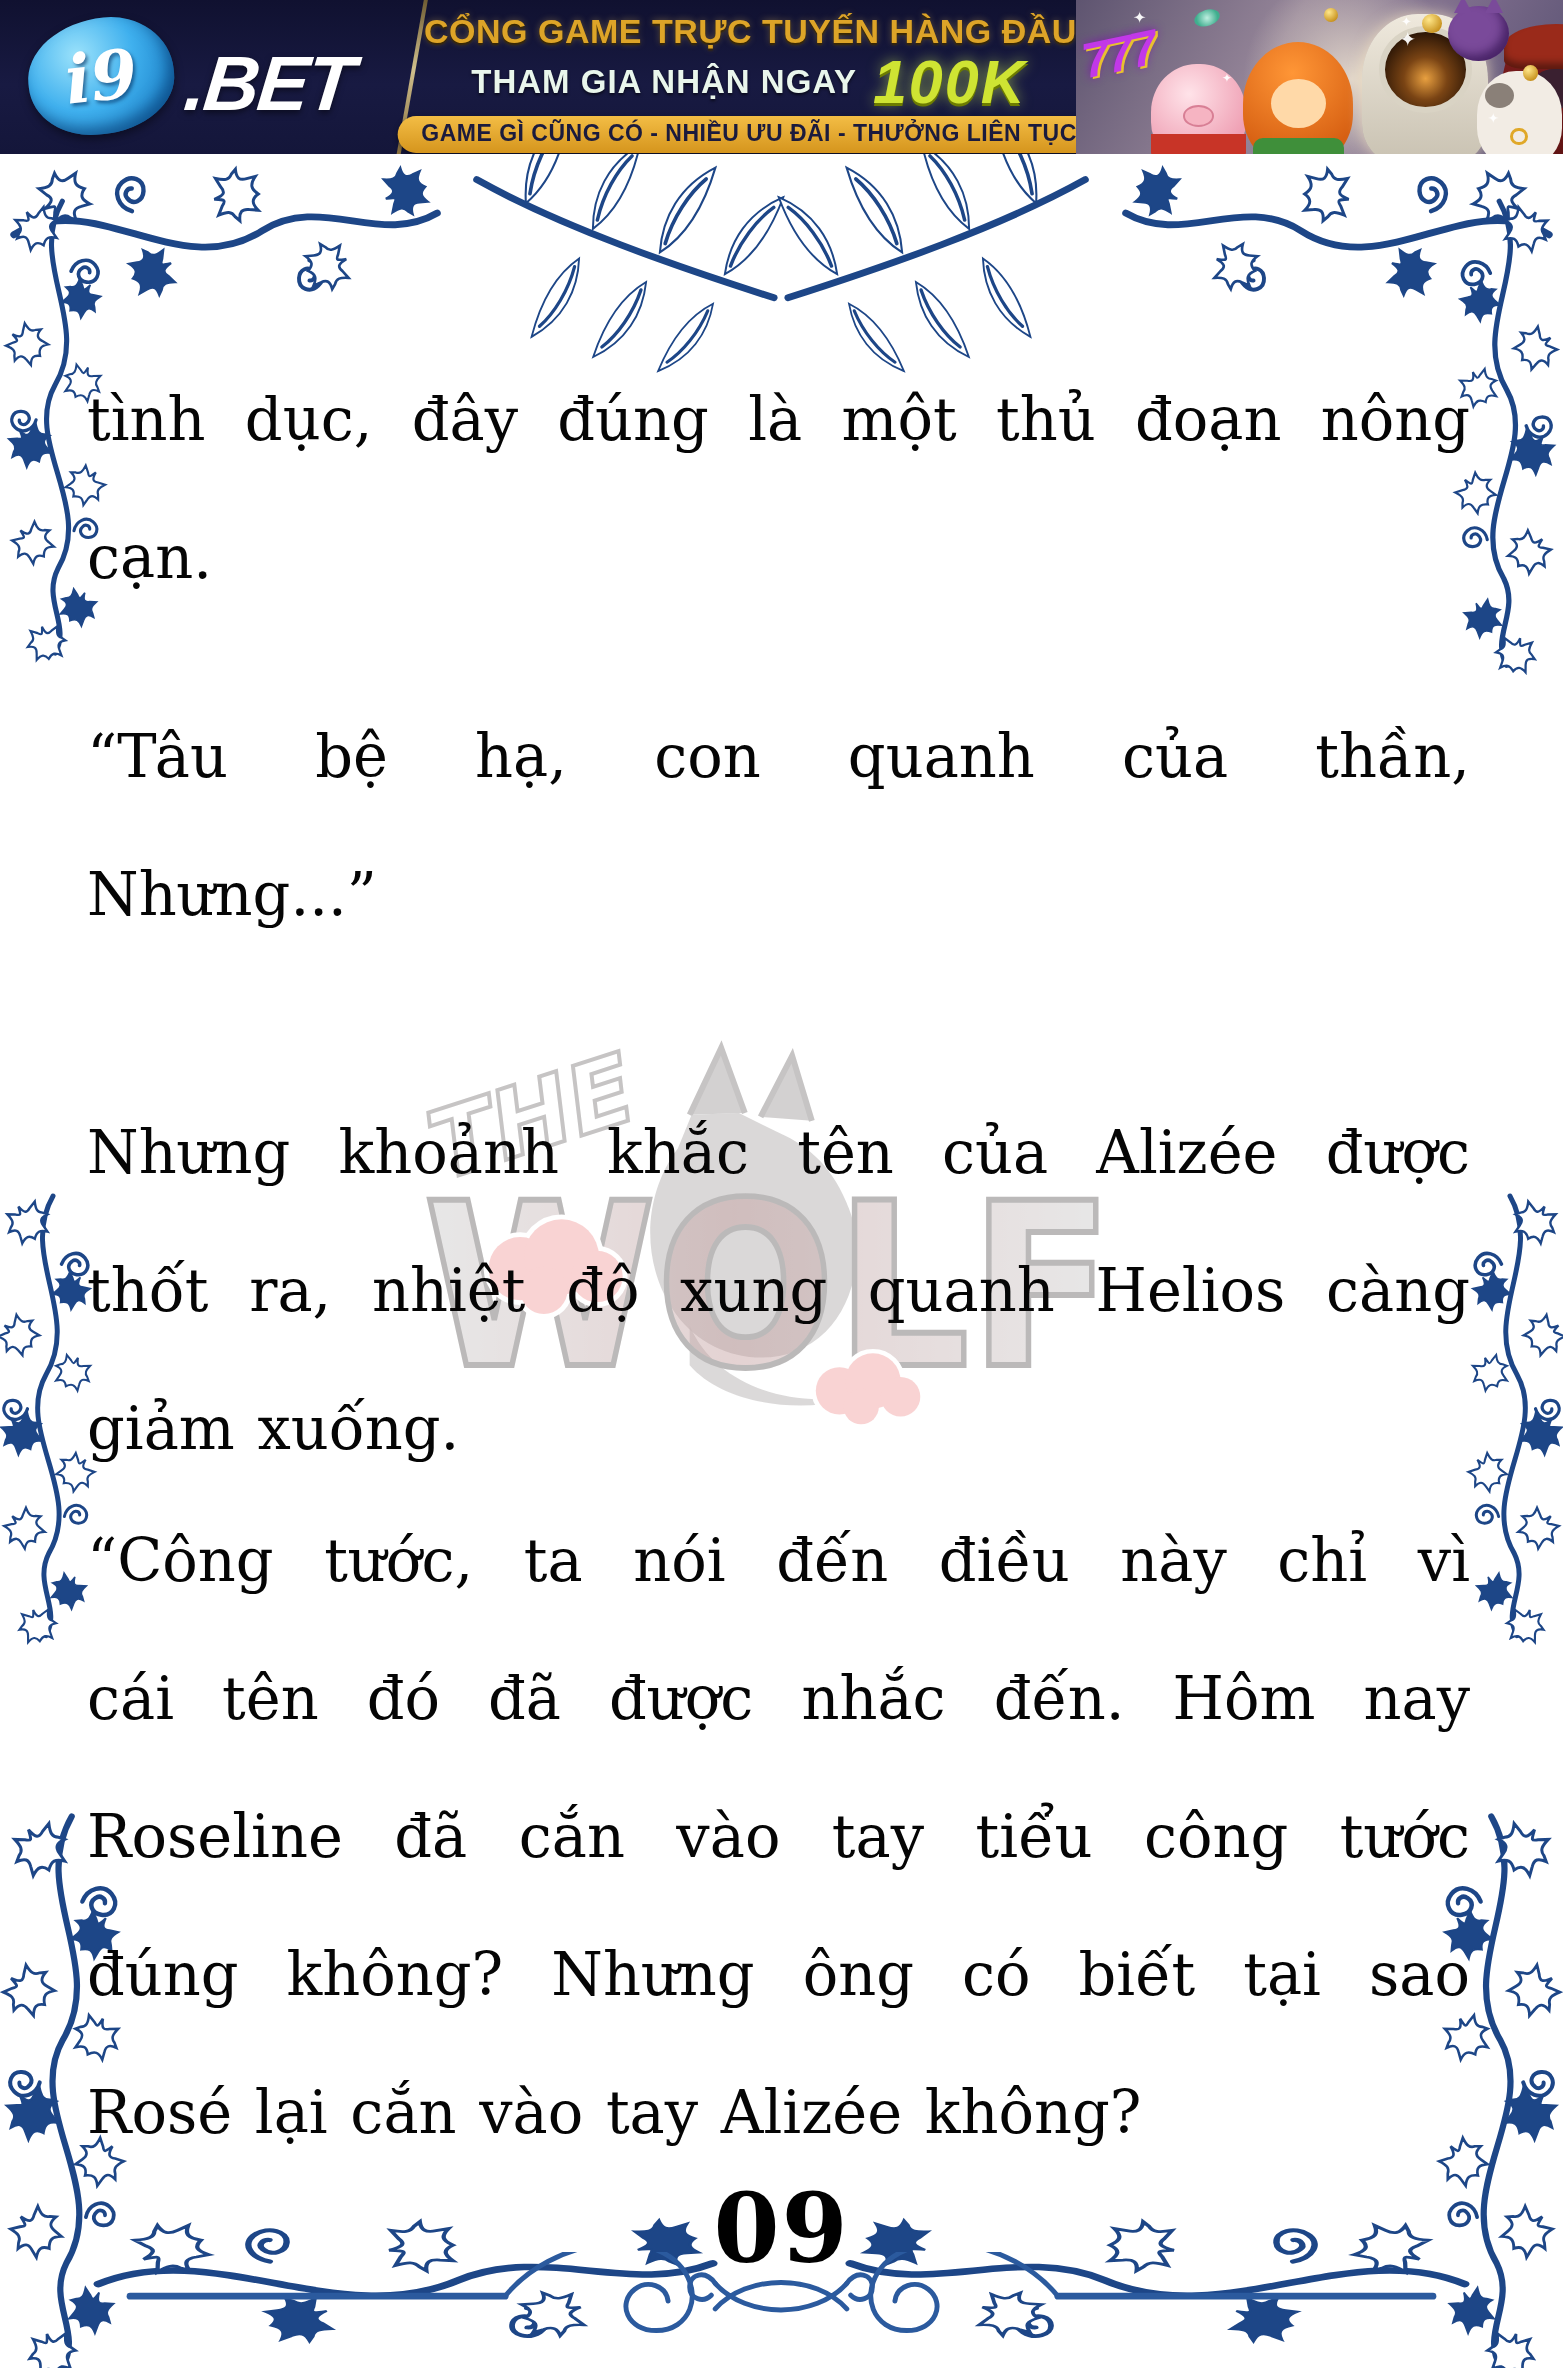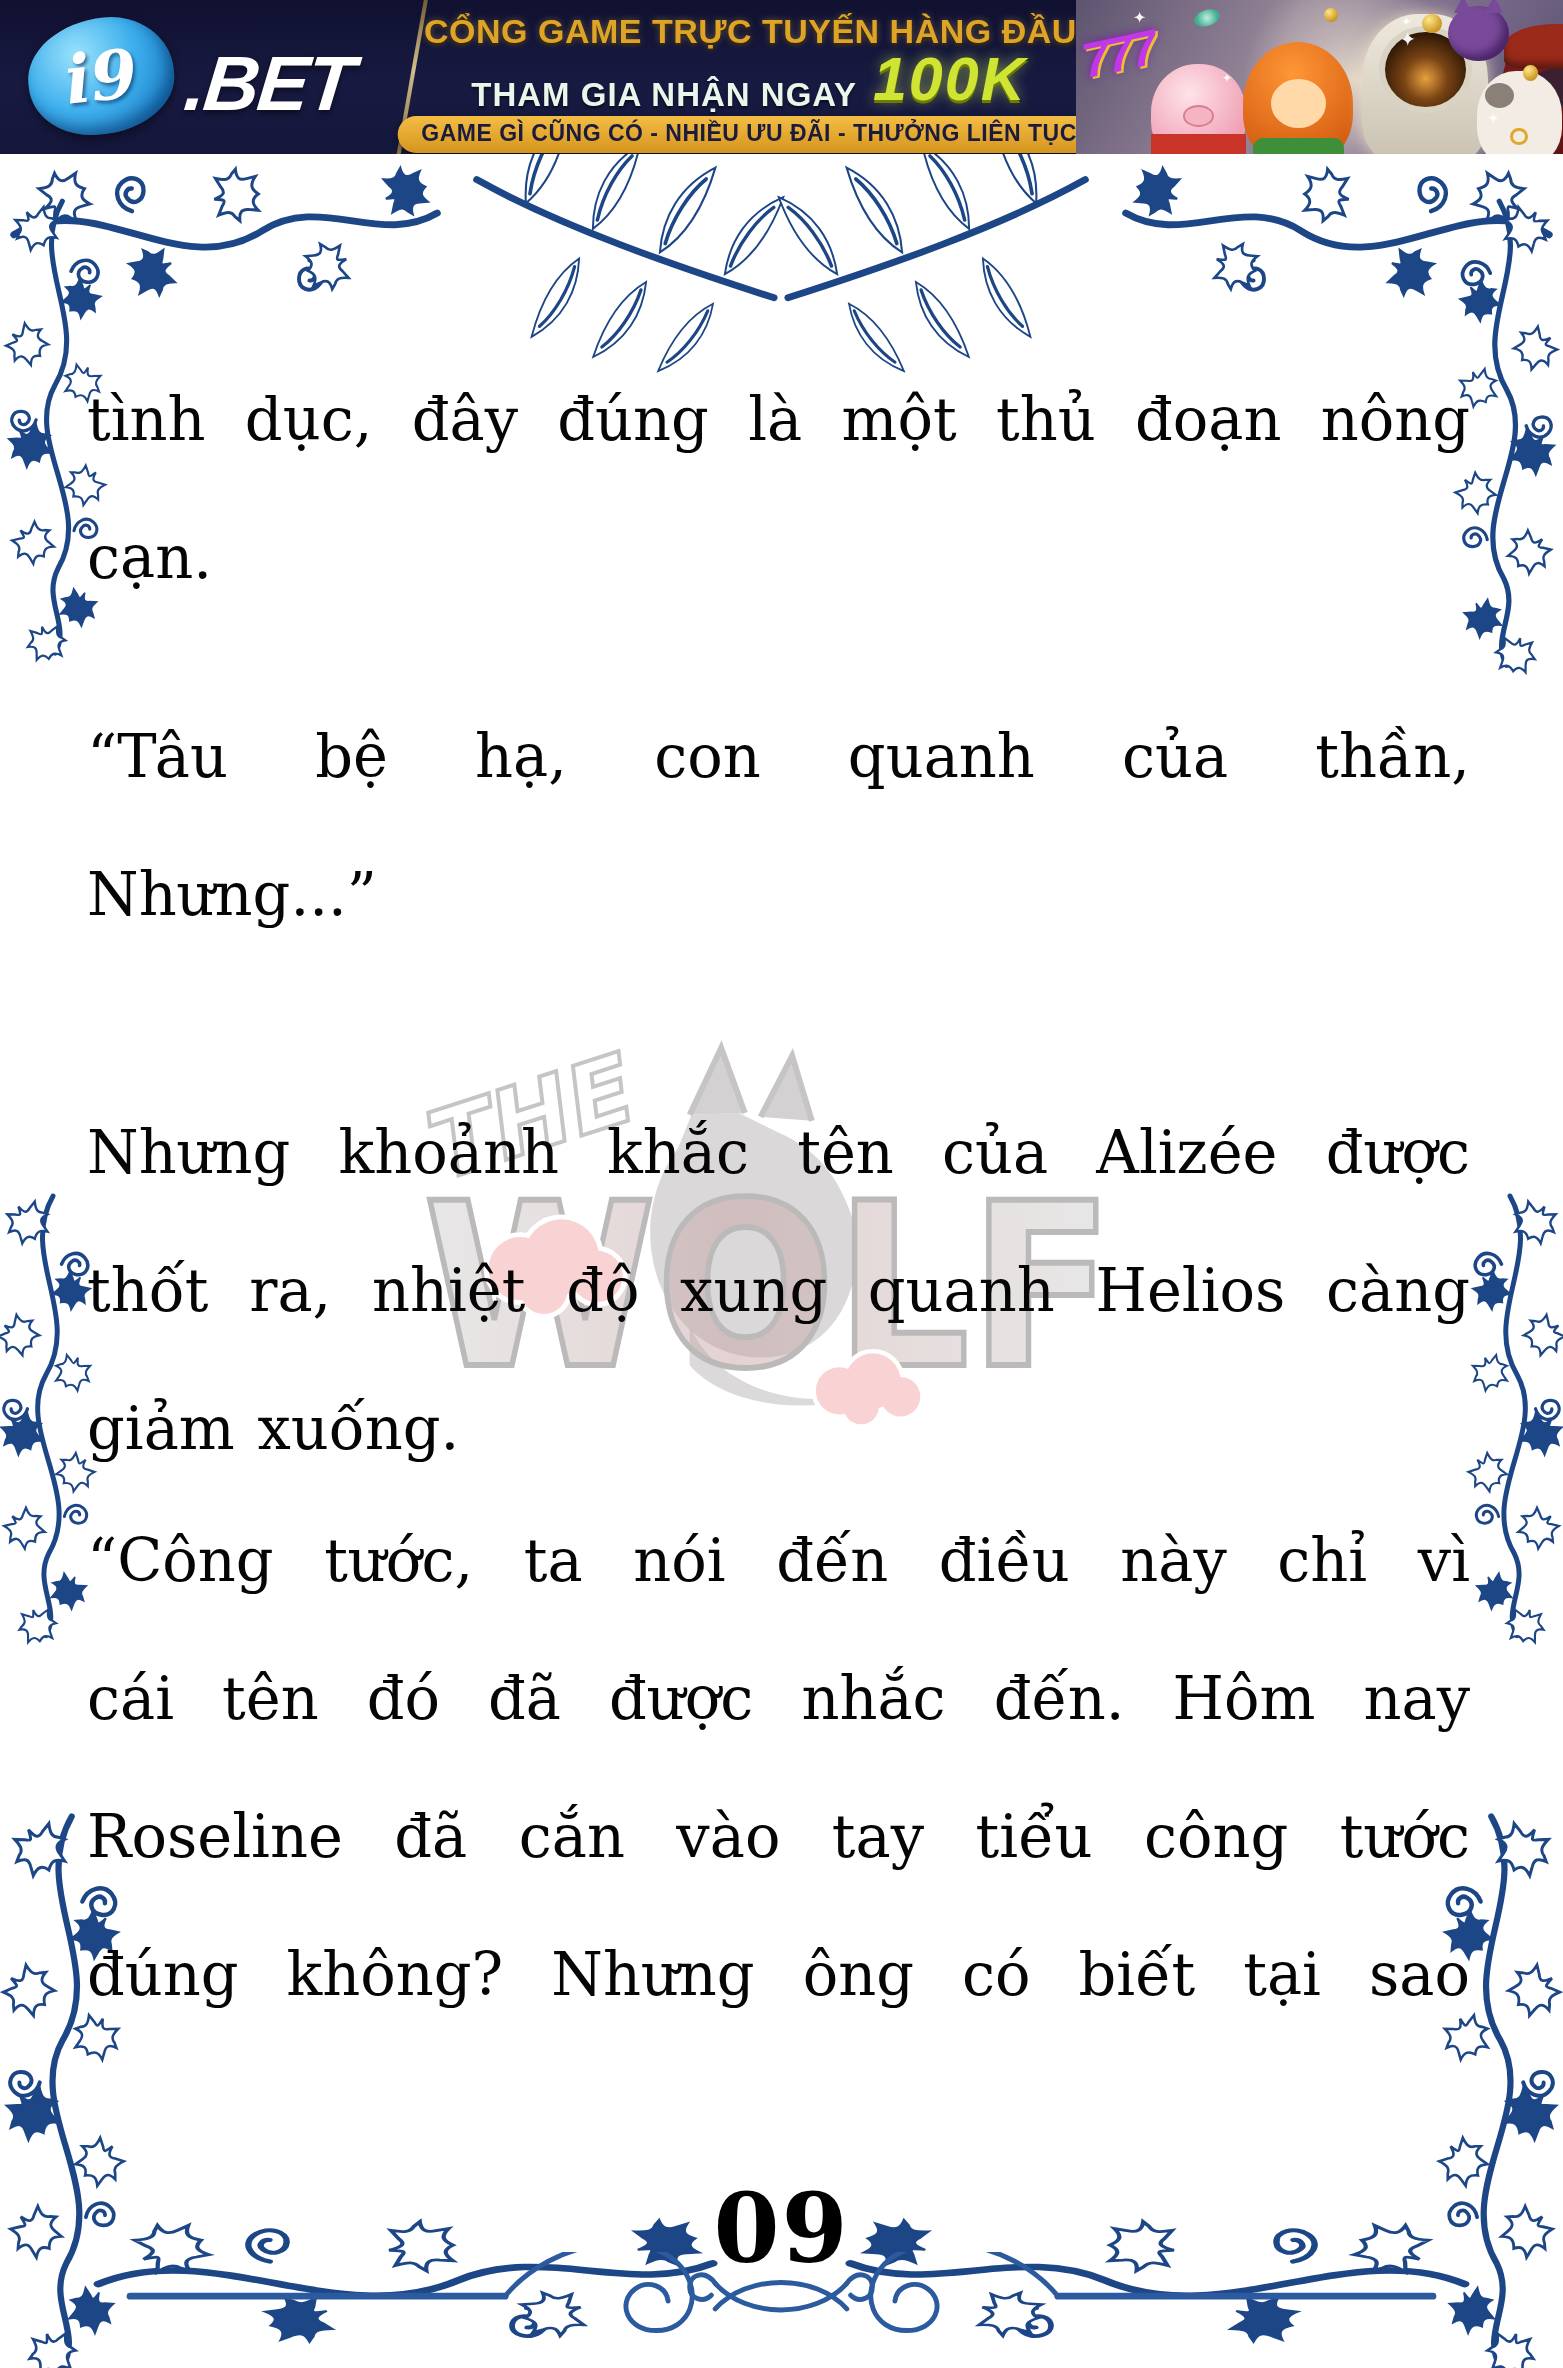--- a/index.html
+++ b/index.html
@@ -42,21 +42,21 @@
   .promo { position:absolute; left:424px; top:0; width:650px; height:194px; text-align:center;
     font-family:"Liberation Sans", sans-serif; }
   .headline {
     position:absolute; left:0; right:0; top:11.8px;
     font-weight:bold; font-size:34px; letter-spacing:0.5px;
     color:#dda428; text-shadow:0 2px 2px #3a2800, 0 0 7.9px rgba(255,210,90,.35);
     white-space:nowrap;
   }
   .row2 {
     position:absolute; left:0; right:0; top:49px; height:65px;
-    display:flex; align-items:flex-end; justify-content:center; gap:15.8px;
+    display:flex; align-items:center; justify-content:center; gap:15.8px;
   }
   .subline { font-weight:bold; font-size:33px; color:#e9f6ec;
     text-shadow:0 2px 3px rgba(0,0,0,.6); letter-spacing:1px; }
   .bonus { font-weight:bold; font-style:italic; font-size:61px; letter-spacing:2px;
     color:#cfe433; text-shadow:0 3px 0 #6d7c00, 0 0 13.8px rgba(220,255,80,.55); }
   .pill {
     position:absolute; top:116px; left:50%; transform:translateX(-50%);
     background:linear-gradient(180deg,#f3bd45,#d5951d);
     color:#1b1b3d; font-weight:bold; font-size:23px; letter-spacing:0.5px;
     padding:3.9px 23.6px 5.9px; border-radius:21.7px; white-space:nowrap;
@@ -346,20 +346,21 @@
     <div class="para p3">
       <div class="tline">Nhưng khoảnh khắc tên của Alizée được</div>
       <div class="tline">thốt ra, nhiệt độ xung quanh Helios càng</div>
       <div class="tline last">giảm xuống.</div>
     </div>
     <div class="para p4">
       <div class="tline">“Công tước, ta nói đến điều này chỉ vì</div>
       <div class="tline">cái tên đó đã được nhắc đến. Hôm nay</div>
       <div class="tline">Roseline đã cắn vào tay tiểu công tước</div>
       <div class="tline">đúng không? Nhưng ông có biết tại sao</div>
+      <div class="tline last">Rosé lại cắn vào tay Alizée không?</div>
     </div>
   </main>
 
   <div class="pagenum">09</div>
 
   <svg class="divider" viewBox="0 0 1587 110" xmlns="http://www.w3.org/2000/svg">
     <line class="dvl" x1="130" y1="45" x2="512" y2="45"></line>
     <line class="dvl" x1="1075" y1="45" x2="1457" y2="45"></line>
     <g>
       <path class="dvs" d="M512,45 C560,-14 658,-26 692,16 C714,44 700,80 666,80 C636,80 626,52 644,38 C657,28 676,34 678,50"></path>

